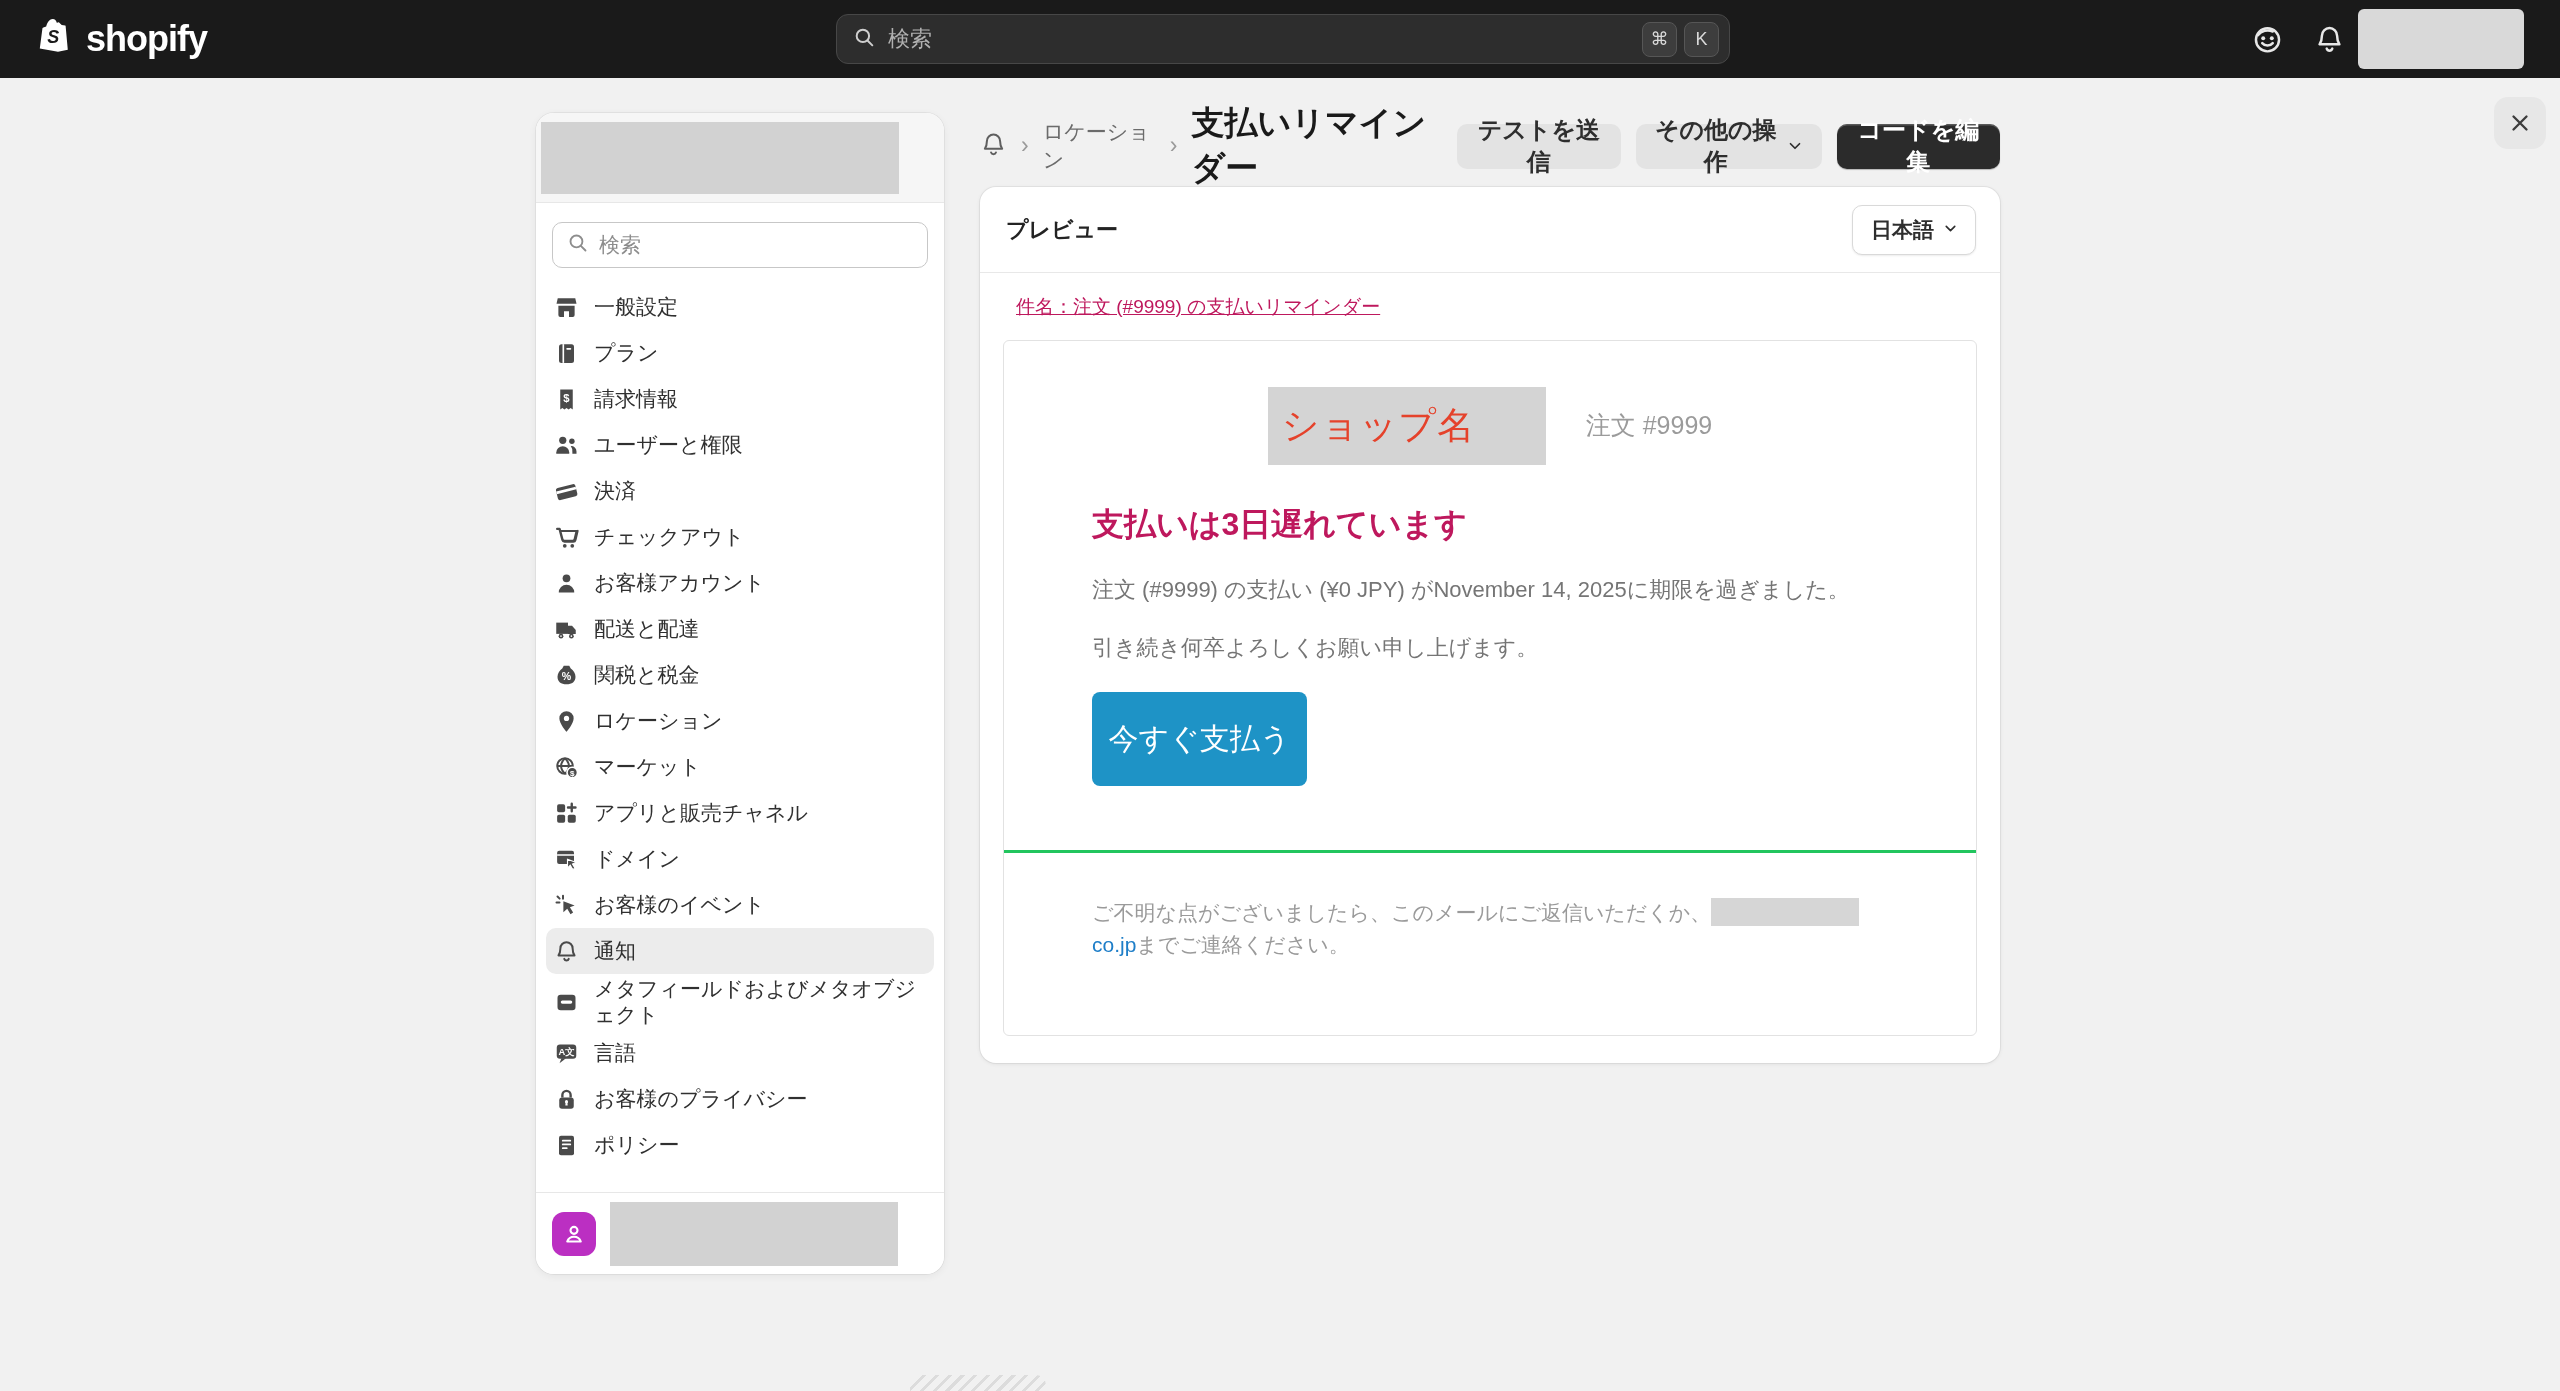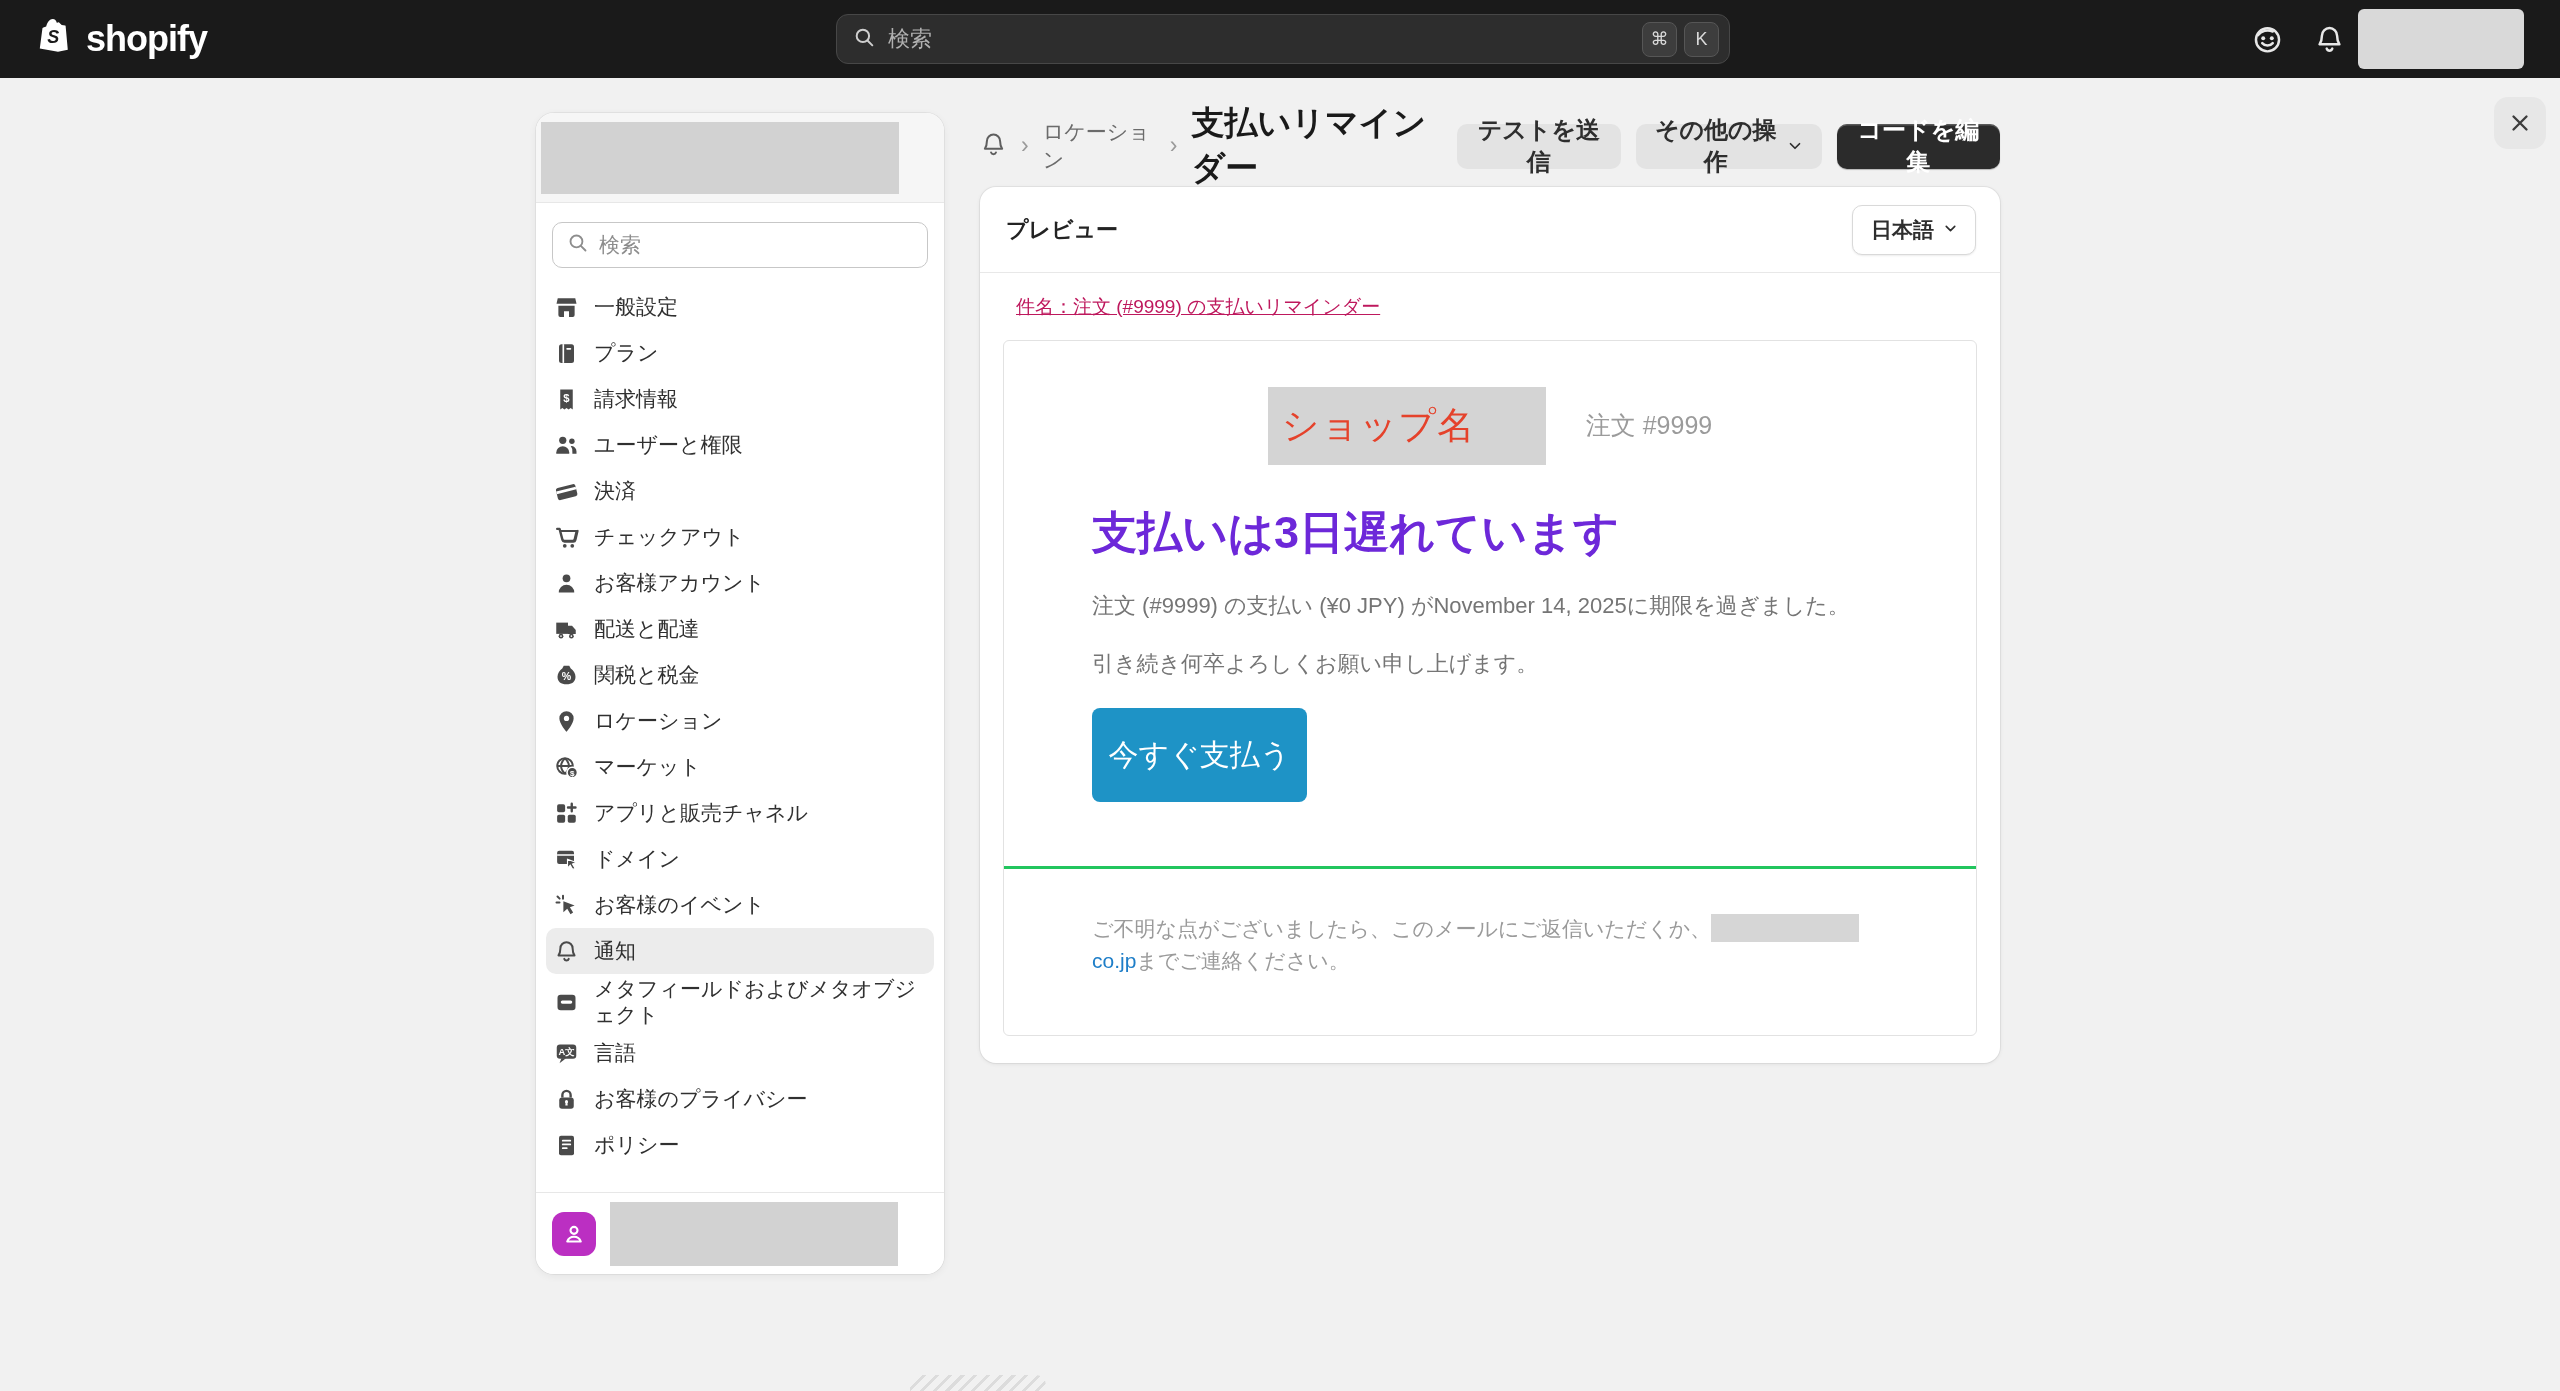--- a/index.html
+++ b/index.html
@@ -72,21 +72,21 @@
   .lang-btn { height:50px; padding:0 16px 0 18px; background:#fff; border:1px solid #d9d9d9; border-radius:10px;
     box-shadow:0 1px 2px rgba(0,0,0,.08); display:flex; align-items:center; gap:8px; font-size:21px; font-weight:600;
     color:#2e2e2e; cursor:pointer; font-family:inherit; }
   .subject-row { height:67px; display:flex; align-items:center; padding:0 36px; font-size:19px; color:#be185d;text-decoration:underline; }
   .email-box { margin:0 23px; height:696px; border:1px solid #e2e2e2; border-radius:6px; background:#fff; }
   .email-main { padding:46px 88px 0; }
   .email-head { display:flex; align-items:flex-start; justify-content:center;gap:40px; }
   .shop-block { width:278px; height:78px; background:#d4d4d4; display:flex; align-items:center; padding-left:14px; }
   .shop-name { color:#e5422b; font-size:37px; letter-spacing:1px; }
   .order-num { color:#9b9b9b; font-size:25px; margin-top:22px; }
-  .email-title { margin-top:38px; font-size:45px; font-weight:700; color:#6d28d9; }
+  .email-title { margin-top:38px; font-size:32px; font-weight:700; color:#be185d; }
   .email-p { margin-top:28px; font-size:22px; color:#757575; }
   .pay-btn { margin-top:29px; width:215px; height:94px; background:#1e93c6; color:#fff; border:none; border-radius:8px;
     font-size:30px; font-family:inherit; cursor:pointer; }
   .email-footer { margin-top:64px; border-top:3px solid #22c55e; padding:44px 88px 0; font-size:21px;
     color:#9a9a9a; line-height:1.5; }
   .email-footer .inline-redact { display:inline-block; width:148px; height:28px; background:#d6d6d6; vertical-align:-6px; }
   .email-footer a { color:#1e7ec8; text-decoration:none; cursor:pointer; }
 
   .bottom-hatch { position:absolute; left:910px; top:1297px; width:136px; height:16px; border-radius:10px 10px 0 0;
     background:repeating-linear-gradient(135deg,#dcdcdc 0 3px,#f1f1f1 3px 9px); }

